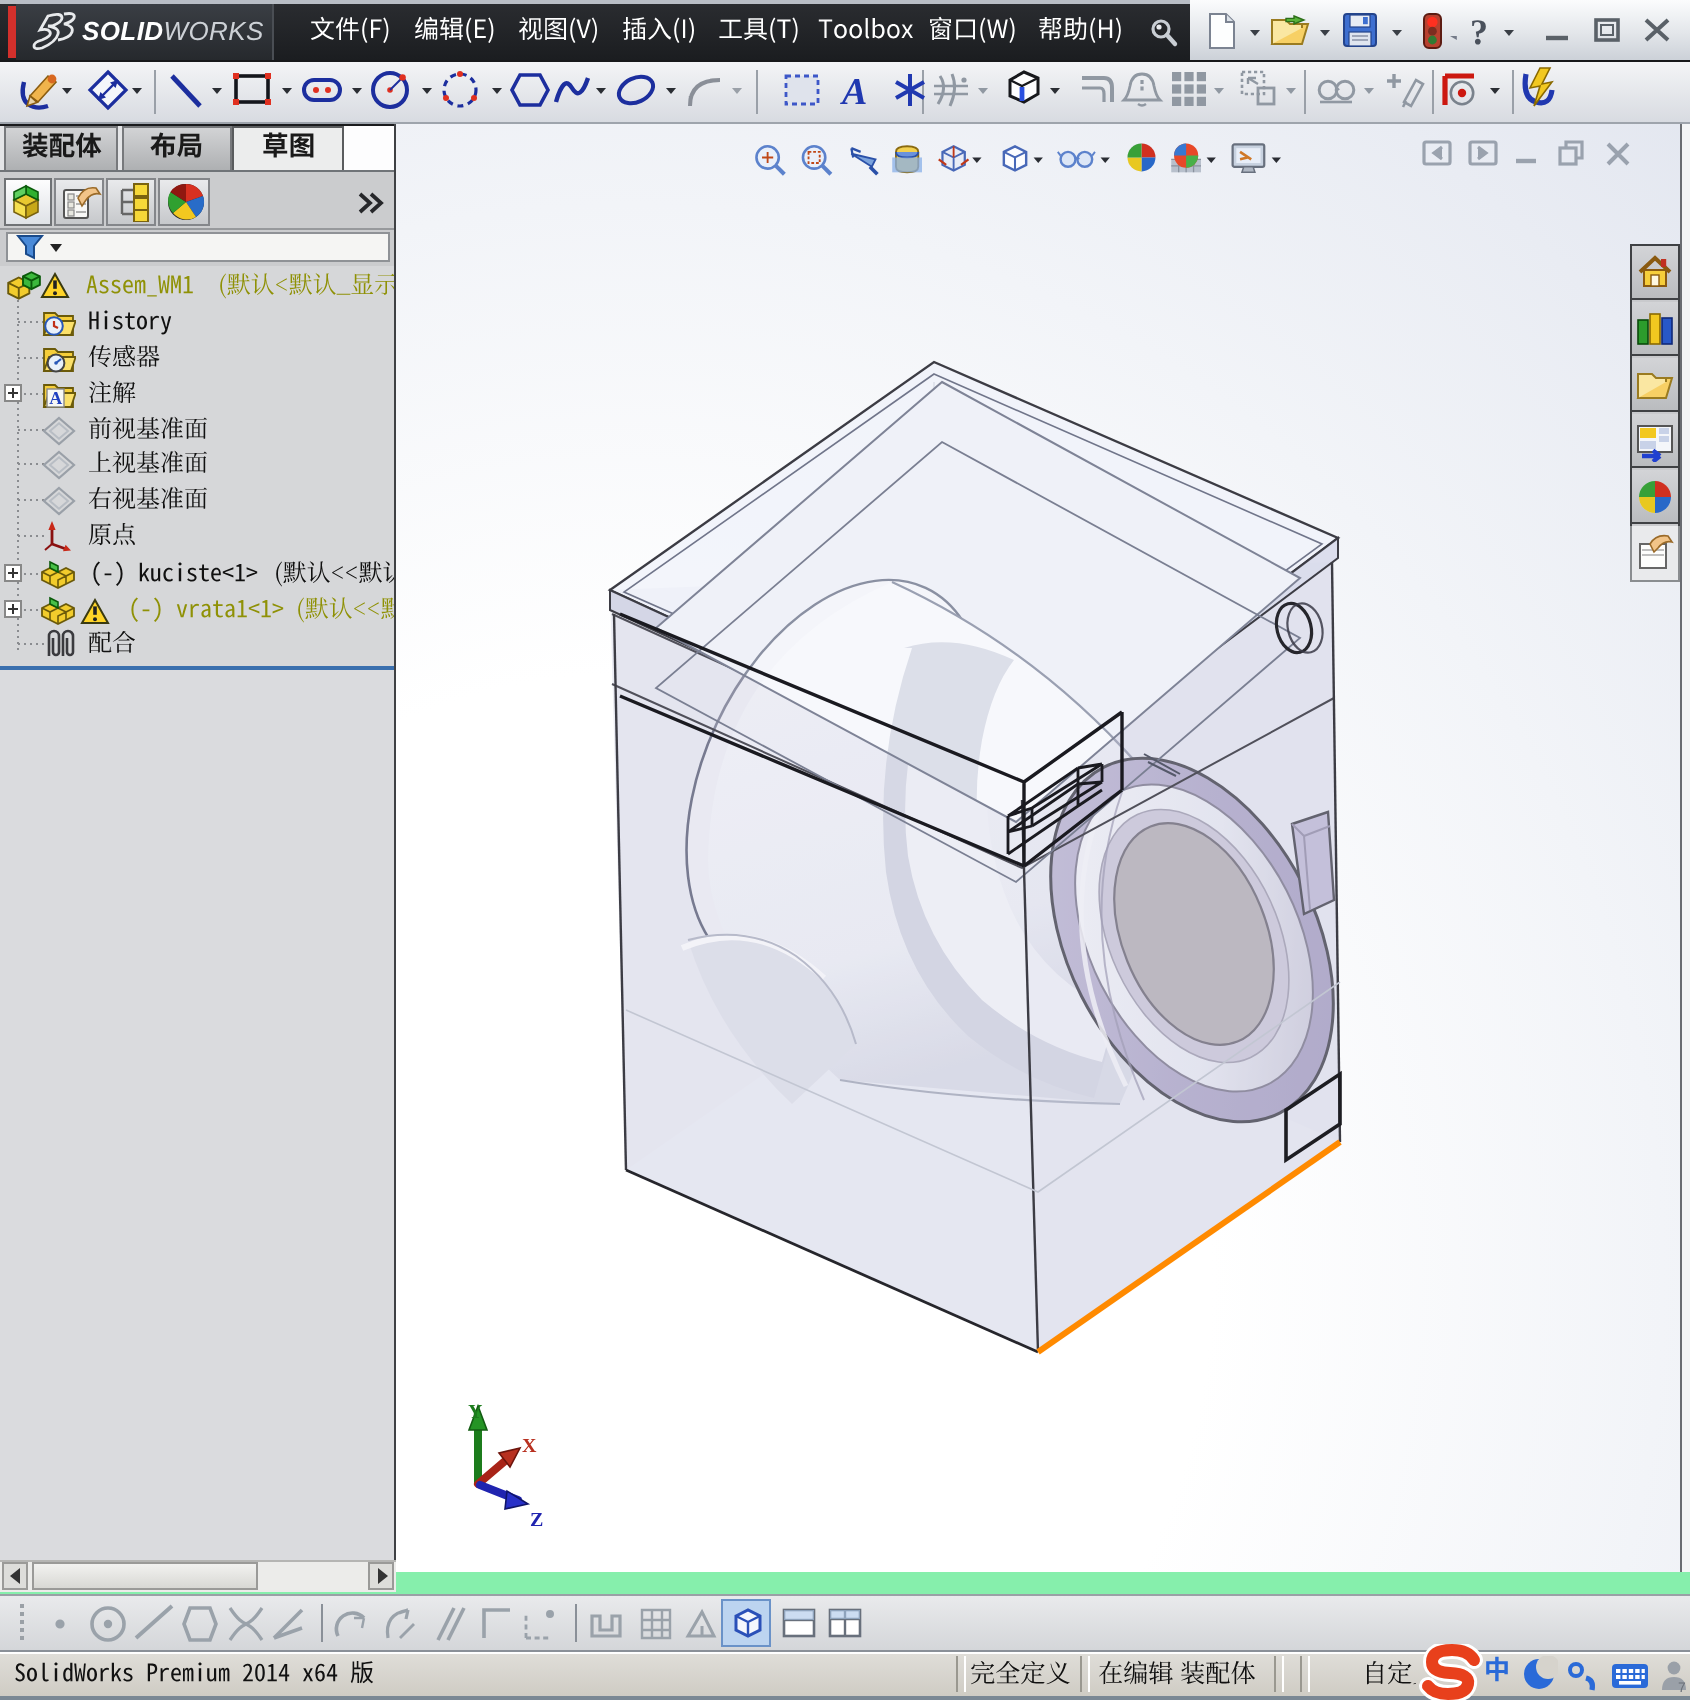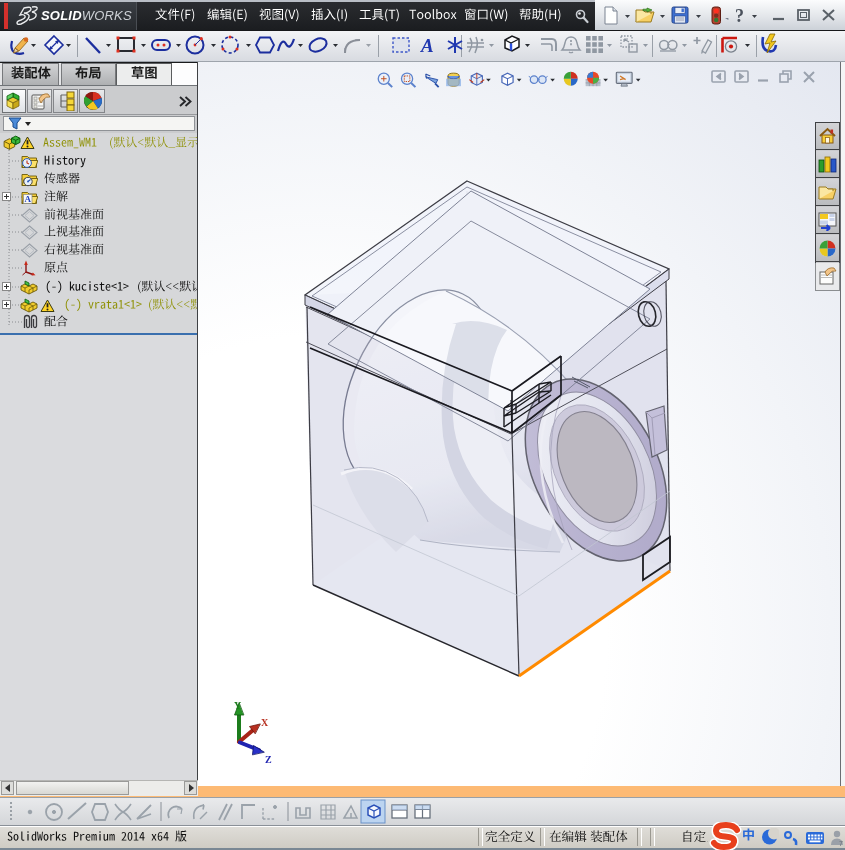--- a/index.html
+++ b/index.html
@@ -1,15 +1,15 @@
 <!DOCTYPE html>
 <html><head><meta charset="utf-8"><style>
 html,body{margin:0;padding:0}
 body{font-family:"Liberation Sans",sans-serif;width:845px;height:850px;overflow:hidden}
-#win{position:relative;width:845px;height:850px;background:#fdba74;overflow:hidden}
+#win{position:relative;width:845px;height:850px;background:#86efac;overflow:hidden}
 .abs{position:absolute}
 </style></head><body>
 <div id="win">
 
 <div class="abs" style="left:0;top:0;width:845px;height:30px;background:linear-gradient(#2b2d31,#1b1d20)">
  <div class="abs" style="left:0;top:0;width:845px;height:2px;background:#b9bec6"></div>
  <div class="abs" style="left:4px;top:3px;width:5px;height:26px;background:#d3302c"></div>
  <div class="abs" style="left:8px;top:2px;width:128px;height:28px;background:linear-gradient(#3a3e44,#26292d);border-right:1px solid #4a4e54"></div>
  <svg class="abs" style="left:14px;top:5px" width="26" height="22" viewBox="0 0 26 22">
    <path d="M10 3 Q17 1 17 4 Q17 6 12 8 L10 8 Q16 9 15 12 Q14 16 7 19 Q3 20 3 18 Q3 16 7 15 Q12 13 11 11 Q10 9 6 10 Z" fill="none" stroke="#e8eaec" stroke-width="1.4"></path>

